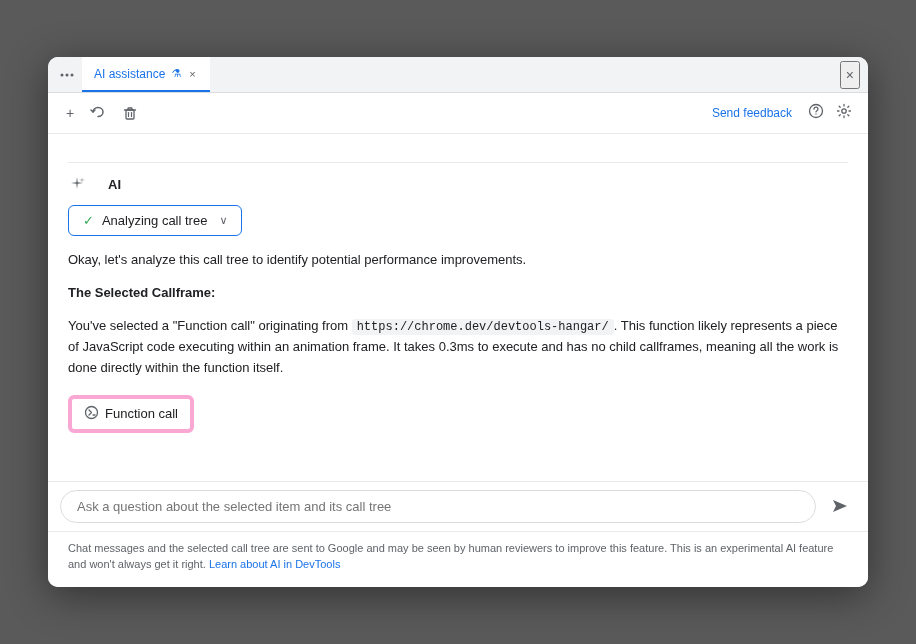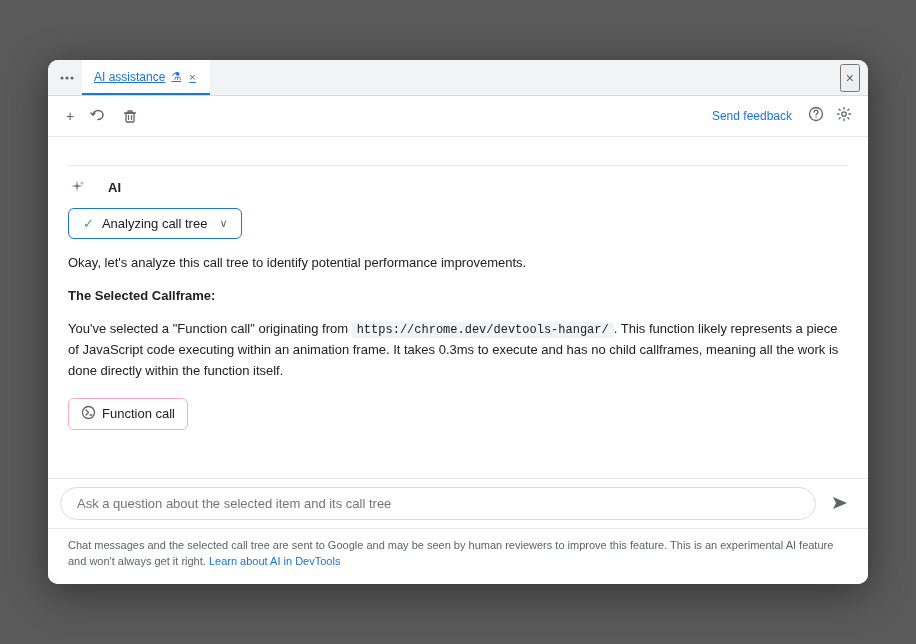--- a/index.html
+++ b/index.html
@@ -40,21 +40,20 @@
     .tab {
       display: flex;
       align-items: center;
       gap: 6px;
       padding: 0 12px;
       height: 100%;
       font-size: 12px;
       cursor: pointer;
       color: #5f6368;
       border-bottom: 2px solid transparent;
-      text-decoration: underline;
     }
     .tab.active {
       color: #1a73e8;
       border-bottom: 2px solid #1a73e8;
       background: #ffffff;
     }
     .tab-label { font-size: 12px; }
     .tab-flask-icon { font-size: 11px; }
     .tab-close-icon {
       font-size: 11px;
@@ -219,21 +218,21 @@
       background: #f1f3f4;
       padding: 1px 5px;
       border-radius: 3px;
       color: #202124;
     }
     
     .function-call-tag {
       display: inline-flex;
       align-items: center;
       gap: 6px;
-      border: 1px solid #f9a8d4;
+      border: 4px solid #f9a8d4;
       border-radius: 6px;
       padding: 6px 12px;
       margin-top: 4px;
       margin-bottom: 16px;
       cursor: pointer;
     }
     .function-call-icon {
       font-size: 13px;
       color: #5f6368;
     }

